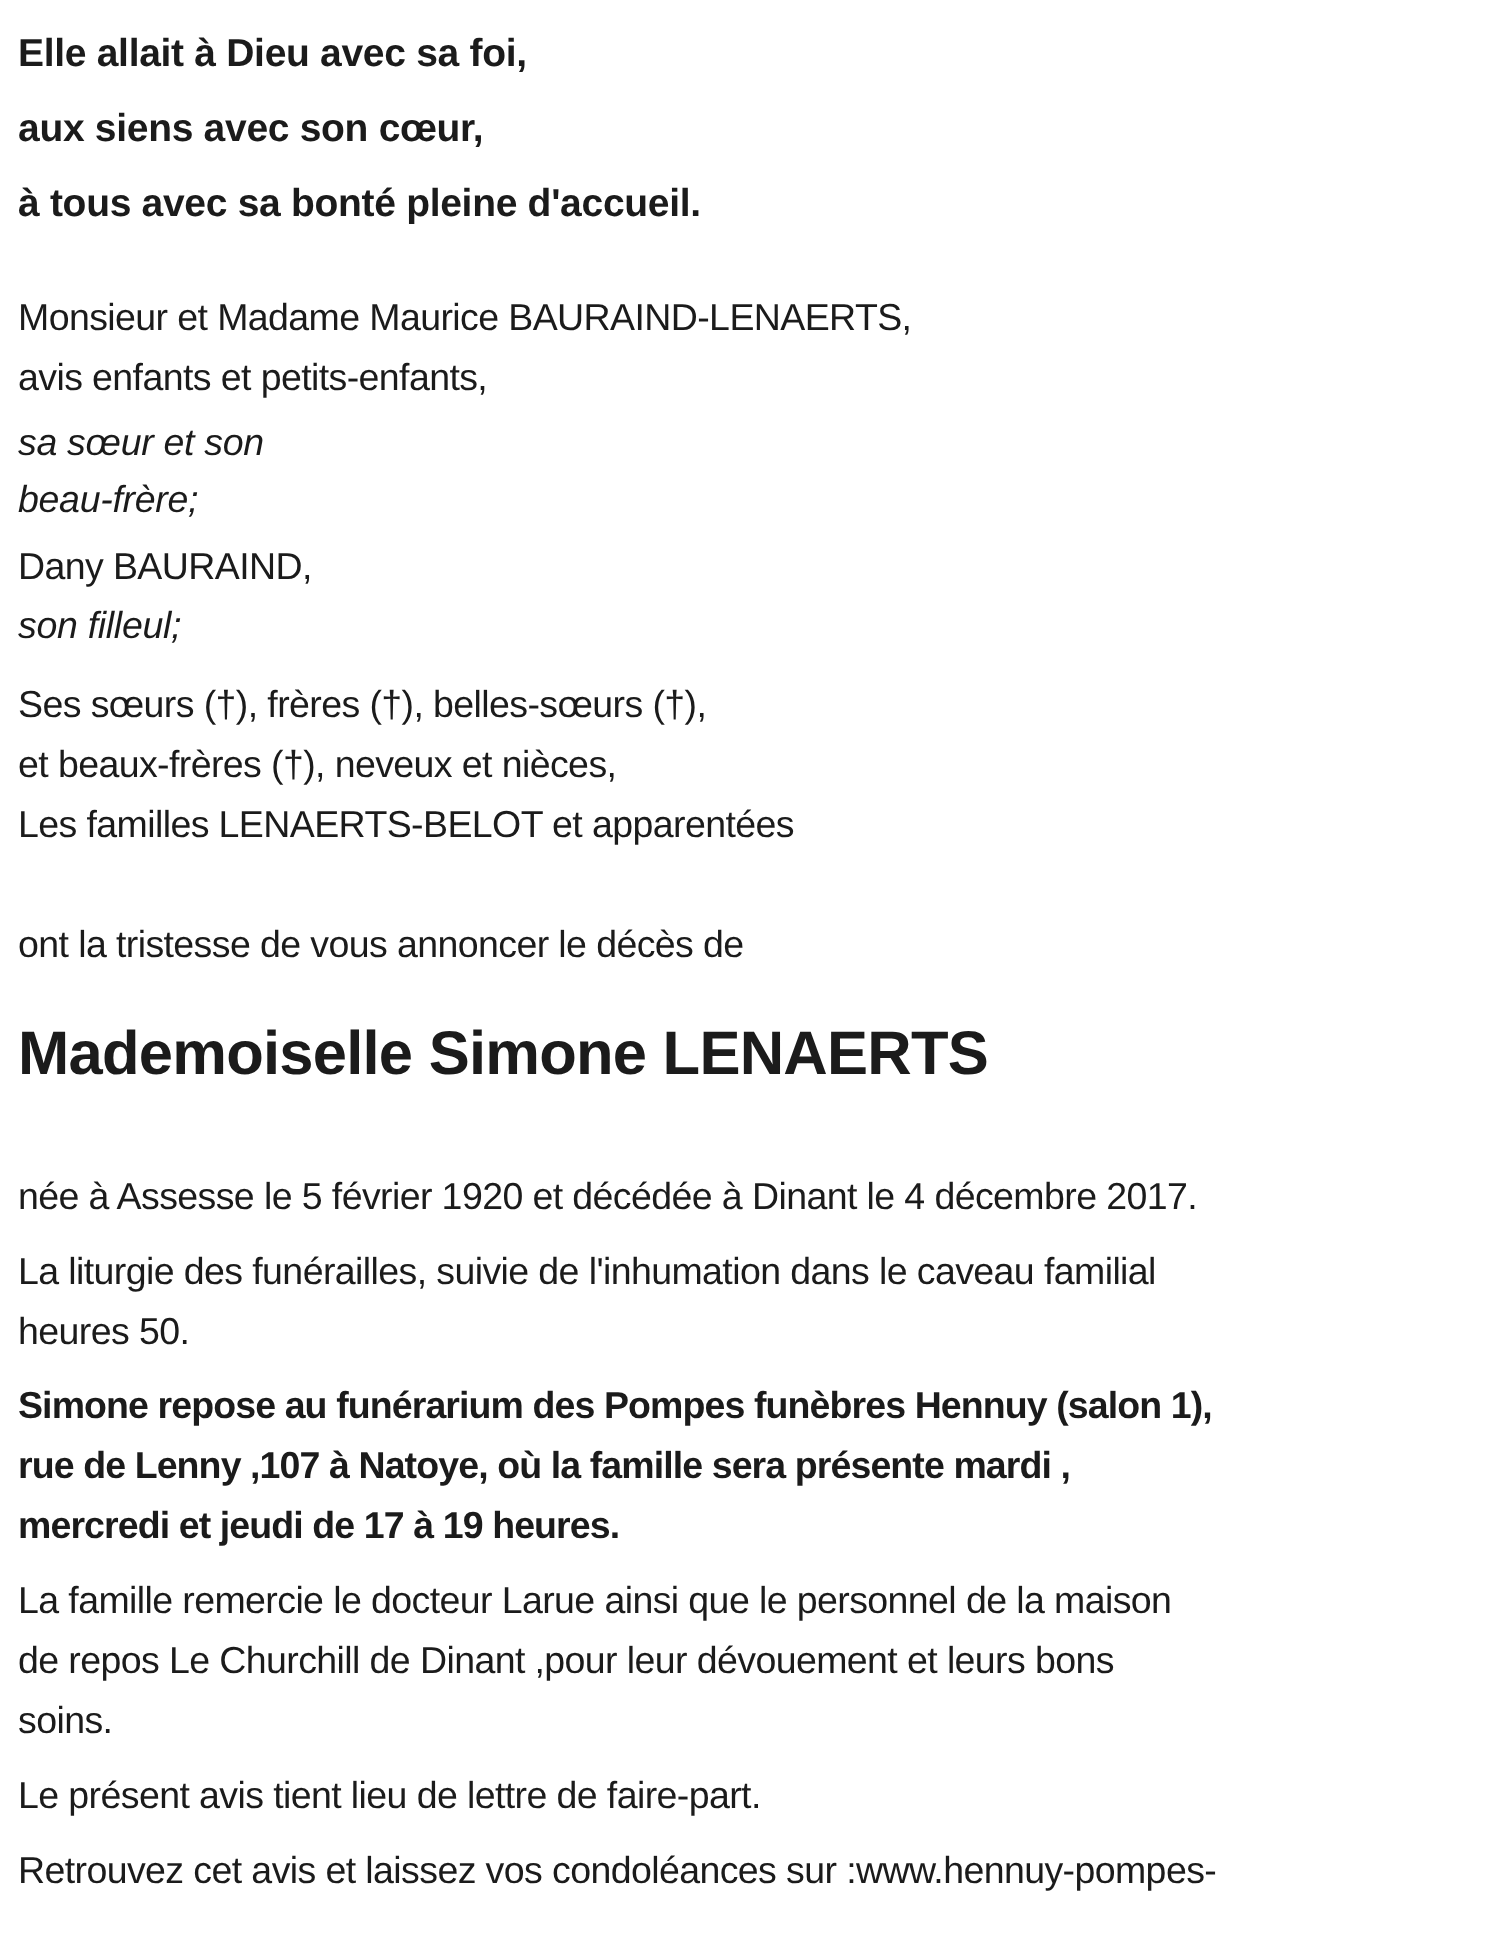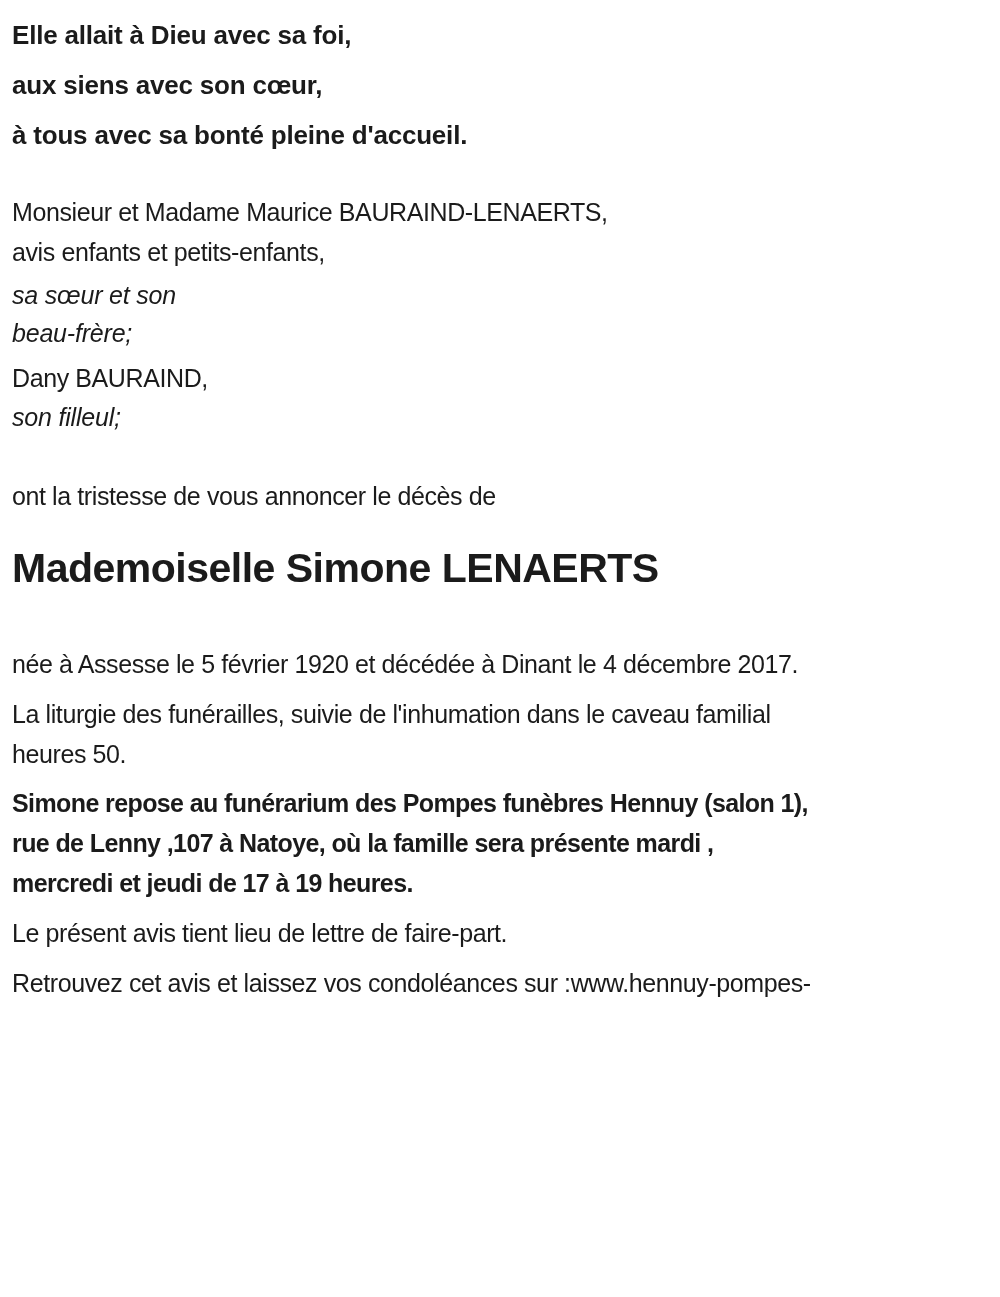--- a/index.html
+++ b/index.html
@@ -86,38 +86,48 @@
   </section>
 
   <section class="body-text mourners-group2">
     <div class="line">Dany BAURAIND,</div>
   </section>
 
   <section class="relation relation-2">
     <div>son filleul;</div>
   </section>
 
+  <section class="body-text mourners-group3">
+    <div class="line">Ses sœurs (†), frères (†), belles-sœurs (†),</div>
+    <div class="line">et beaux-frères (†), neveux et nièces,</div>
+    <div class="line">Les familles LENAERTS-BELOT et apparentées</div>
+  </section>
 
   <p class="body-text announcement line">ont la tristesse de vous annoncer le décès de</p>
 
   <h1 class="deceased-heading">Mademoiselle Simone LENAERTS</h1>
 
   <p class="body-text life-dates line">née à Assesse le 5 février 1920 et décédée à Dinant le 4 décembre 2017.</p>
 
   <section class="body-text ceremony">
     <div class="line">La liturgie des funérailles, suivie de l'inhumation dans le caveau familial</div>
     <div class="line">heures 50.</div>
   </section>
 
   <section class="body-text funerarium">
     <div class="line">Simone repose au funérarium des Pompes funèbres Hennuy (salon 1),</div>
     <div class="line">rue de Lenny ,107 à Natoye, où la famille sera présente mardi ,</div>
     <div class="line">mercredi et jeudi de 17 à 19 heures.</div>
   </section>
 
+  <section class="body-text thanks">
+    <div class="line">La famille remercie le docteur Larue ainsi que le personnel de la maison</div>
+    <div class="line">de repos Le Churchill de Dinant ,pour leur dévouement et leurs bons</div>
+    <div class="line">soins.</div>
+  </section>
 
   <p class="body-text faire-part line">Le présent avis tient lieu de lettre de faire-part.</p>
 
   <section class="body-text condolences">
     <div class="line">Retrouvez cet avis et laissez vos condoléances sur :www.hennuy-pompes-</div>
 
   </section>
 
 </main>
 

